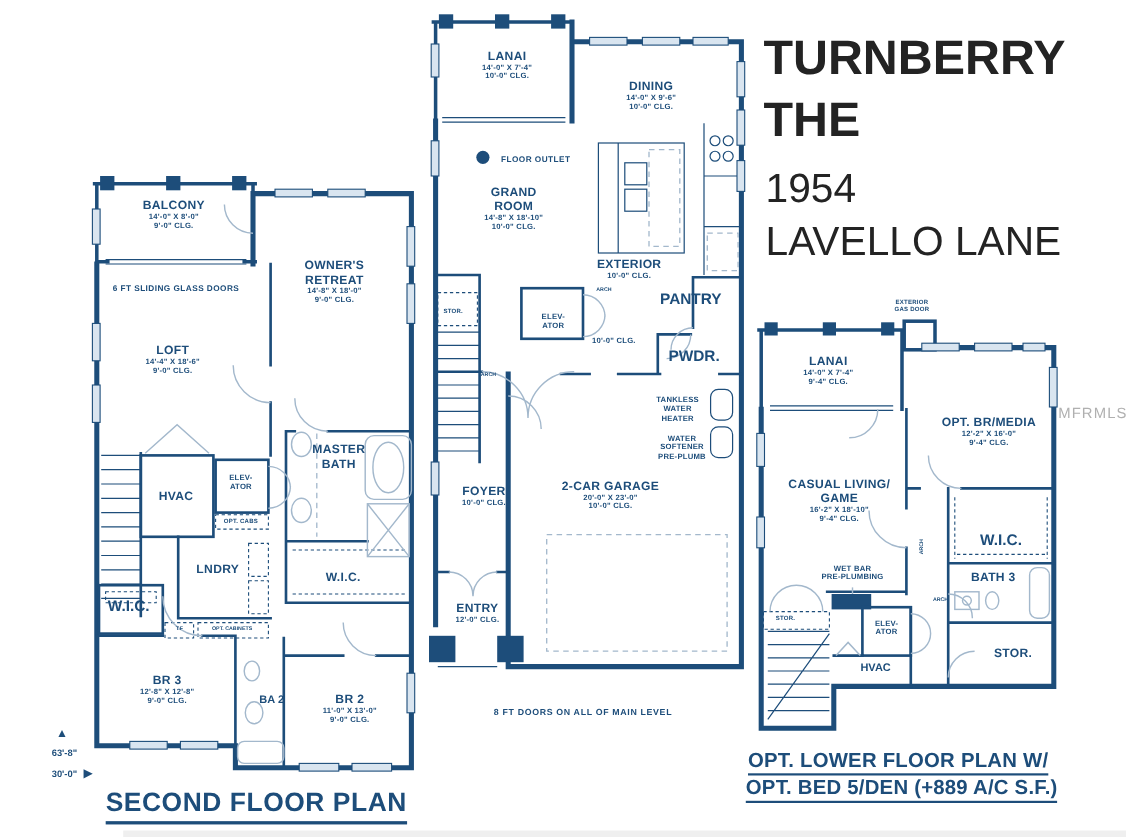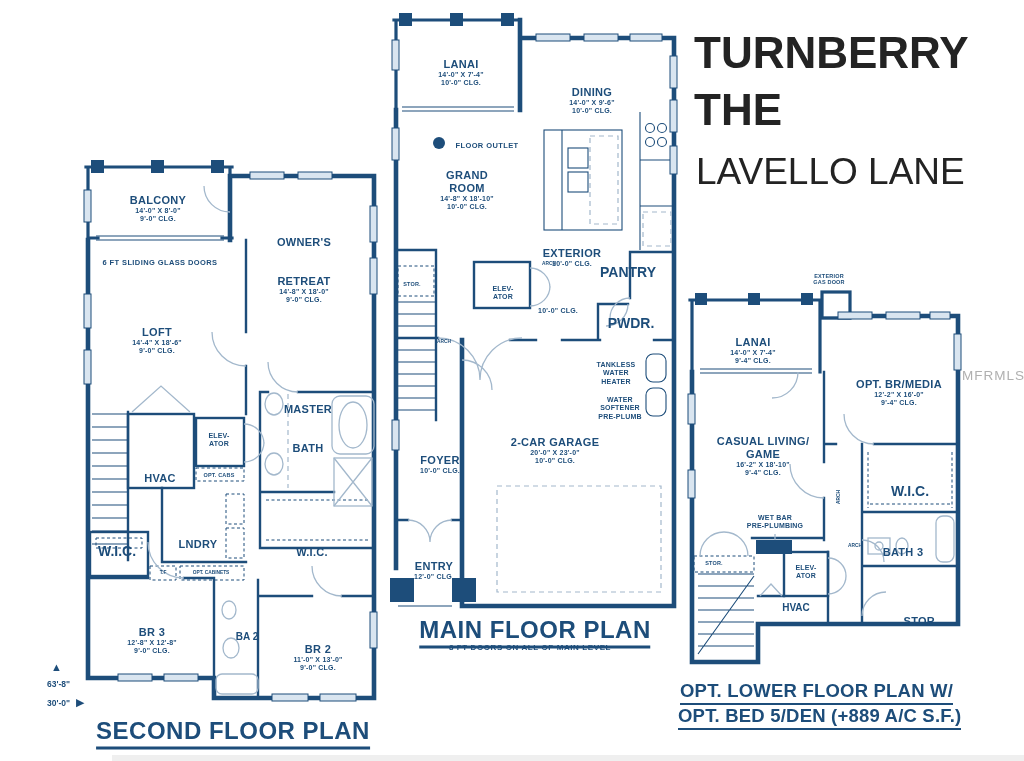--- a/index.html
+++ b/index.html
@@ -12,21 +12,21 @@
   svg .thin{stroke:#1d4d7a;stroke-width:1.1;fill:none;}
   svg .fix {stroke:#a3b8cc;stroke-width:1.3;fill:none;}
   svg .dsh {stroke:#1d4d7a;stroke-width:1;fill:none;stroke-dasharray:3 2.5;}
   svg .dshg{stroke:#a3b8cc;stroke-width:1.2;fill:none;stroke-dasharray:5 4;}
   svg .win {fill:#d9e5f0;stroke:#1d4d7a;stroke-width:1;}
   svg .post{fill:#1d4d7a;stroke:none;}
   svg .solid{fill:#1d4d7a;stroke:none;}
   
   .lbl{position:absolute;transform:translate(-50%,-50%);text-align:center;color:#1d4d7a;
        white-space:nowrap;line-height:1.18;}
-  .rn {font-weight:700;font-size:11px;letter-spacing:.3px;color:#1d4d7a;margin-top:26px;}
+  .rn {font-weight:700;font-size:11px;letter-spacing:.3px;color:#1d4d7a;}
   .rn-lg{font-weight:700;font-size:11px;letter-spacing:.3px;}
   .rn-md{font-weight:700;font-size:10px;}
   .rn-sm{font-weight:700;font-size:14px;}
   .rd {font-weight:700;font-size:7px;letter-spacing:.2px;}
   .tiny{font-weight:700;font-size:5.5px;letter-spacing:.2px;}
   .micro{font-weight:700;font-size:4.8px;}
   .note{font-weight:700;font-size:7.5px;letter-spacing:.4px;text-align:center;}
   .note2{font-weight:700;font-size:8px;letter-spacing:.6px;margin-top:44px;}
   .plan-title{position:absolute;transform:translate(-50%,-50%);font-weight:700;font-size:24px;
        color:#1d4d7a;letter-spacing:.5px;border-bottom:3px solid #1d4d7a;padding-bottom:2px;white-space:nowrap;}
@@ -163,20 +163,21 @@
       <rect class="win" x="688" y="394" width="7" height="30"></rect>
       <rect class="win" x="688" y="470" width="7" height="28"></rect>
     </g>
   </svg>
 
   <div class="brand">
     <div>TURNBERRY</div>
     <div>THE</div>
   </div>
   <div class="address">
+    <div>1954</div>
     <div>LAVELLO LANE</div>
   </div>
   <div class="watermark">MFRMLS</div>
   <div class="bottom-bar"></div>
 
   <div class="lbl" style="left:158px;top:196px">
     <div class="rn">BALCONY</div>
     <div class="rd">14'-0" X 8'-0"</div>
     <div class="rd">9'-0" CLG.</div>
   </div>
@@ -272,21 +273,20 @@
   <div class="lbl" style="left:555px;top:451px">
     <div class="rn-lg">2-CAR GARAGE</div>
     <div class="rd">20'-0" X 23'-0"</div>
     <div class="rd">10'-0" CLG.</div>
   </div>
   <div class="lbl" style="left:434px;top:558px">
     <div class="rn">ENTRY</div>
     <div class="rd">12'-0" CLG.</div>
   </div>
   <div class="lbl note2" style="left:530px;top:604px">8 FT DOORS ON ALL OF MAIN LEVEL</div>
-  <div class="plan-title" style="left:535px;top:632px">MAIN FLOOR PLAN</div>
 
   <div class="lbl" style="left:829px;top:279px">
     <div class="tiny">EXTERIOR</div>
     <div class="tiny">GAS DOOR</div>
   </div>
   <div class="lbl" style="left:753px;top:338px">
     <div class="rn">LANAI</div>
     <div class="rd">14'-0" X 7'-4"</div>
     <div class="rd">9'-4" CLG.</div>
   </div>

